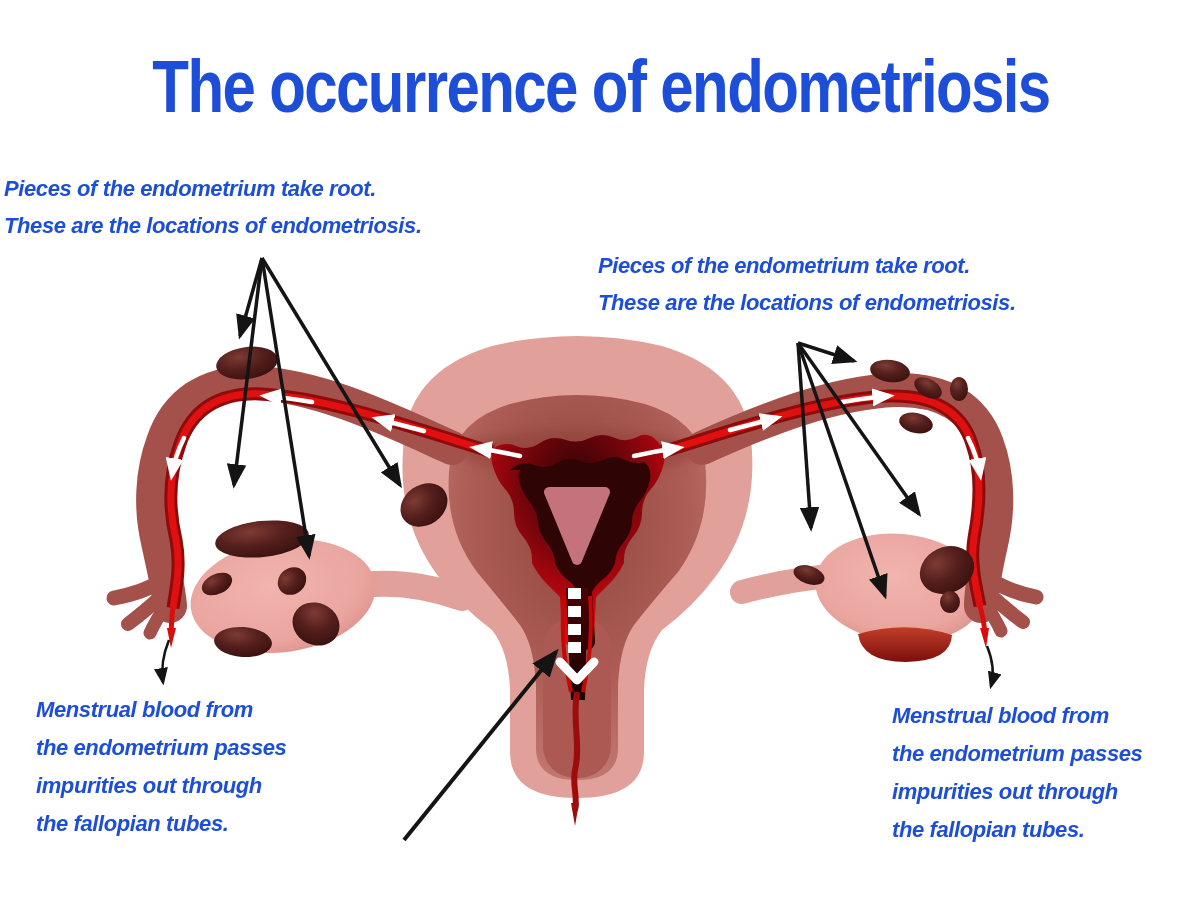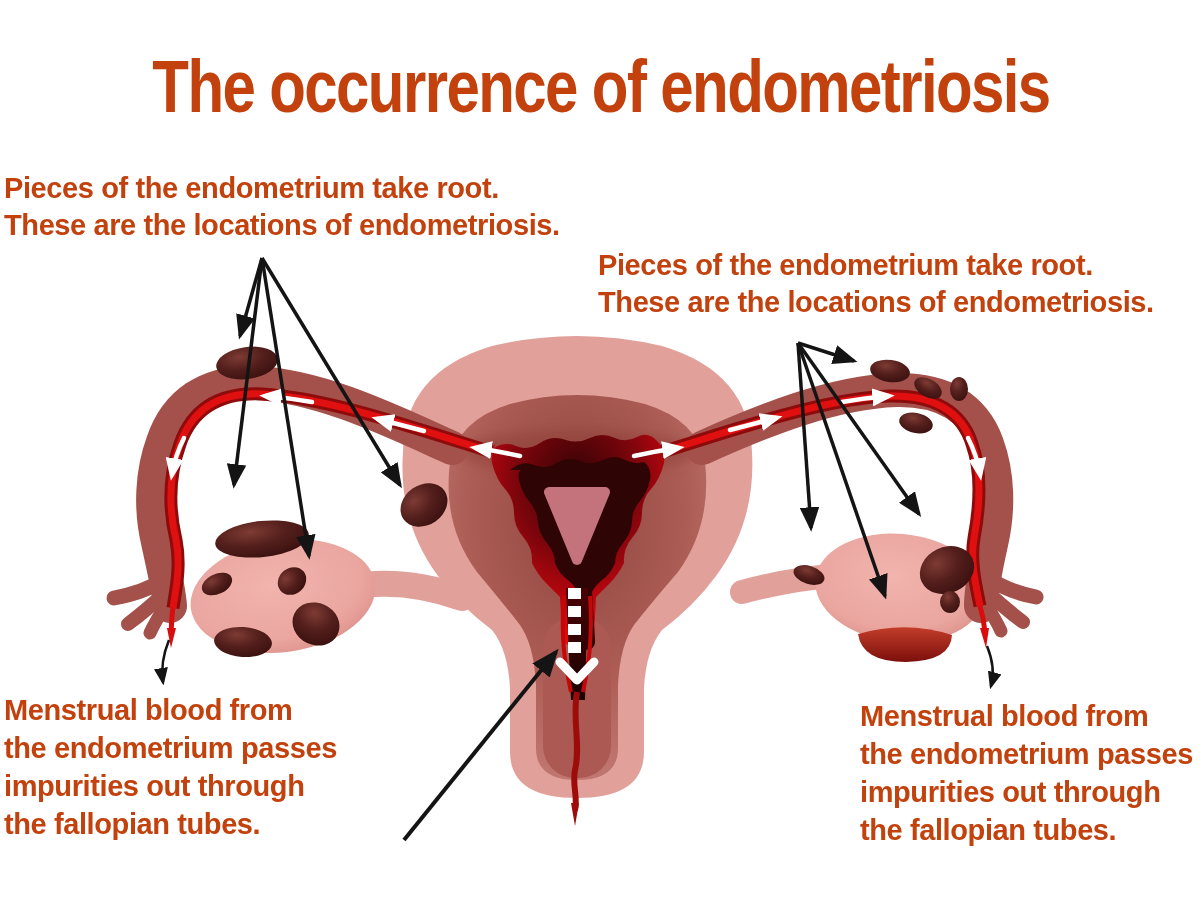--- a/index.html
+++ b/index.html
@@ -1,25 +1,25 @@
 <!DOCTYPE html>
 <html><head>
 <meta charset="utf-8">
 <style>
   html,body{margin:0;padding:0;background:#fff;}
   .canvas{position:relative;width:1202px;height:919px;background:#ffffff;overflow:hidden;
-          font-family:"Liberation Sans", sans-serif;color:#c2410c;}
+          font-family:"Liberation Sans", sans-serif;color:#1d4ed8;}
   .stage{position:absolute;left:0;top:0;width:1202px;height:919px;}
   .title{position:absolute;top:0px;left:0;width:100%;text-align:center;font-weight:bold;
          font-size:75px;letter-spacing:-2px;line-height:72px;white-space:nowrap;
          transform:scaleX(0.80);transform-origin:center top;}
-  .note{position:absolute;font-weight:bold;font-size:29px;line-height:37px;
+  .note{position:absolute;font-weight:bold;font-style:italic;font-size:22px;line-height:37px;
         letter-spacing:-0.4px;white-space:nowrap;}
   .note span{display:block;}
-  .note.quad{line-height:38px;}
+  .note.quad{line-height:38px;margin-left:32px;}
 </style>
 </head>
 <body>
 
 <div class="canvas">
 
   <svg class="stage" viewBox="0 0 1202 919" aria-hidden="true">
     <defs>
       <radialGradient id="gradLayer2" cx="0.5" cy="0.32" r="0.75">
         <stop offset="0%" stop-color="#8f463f"></stop>

